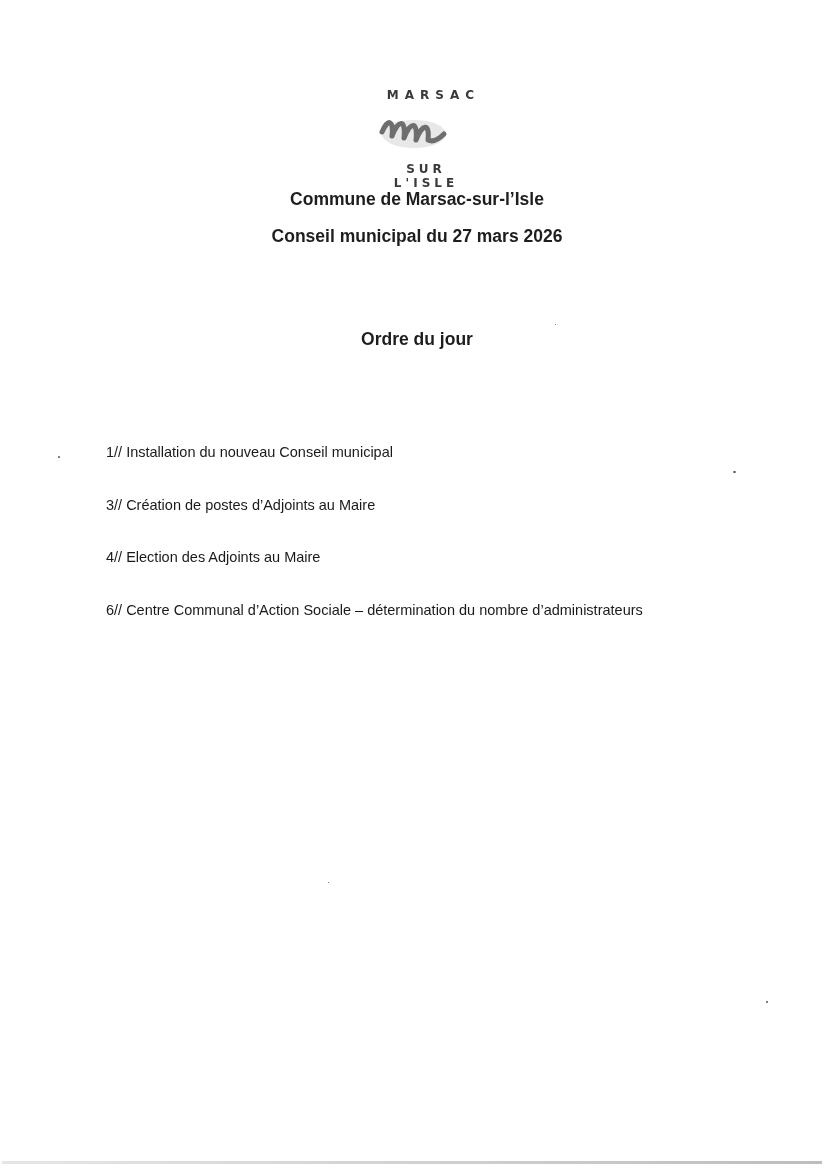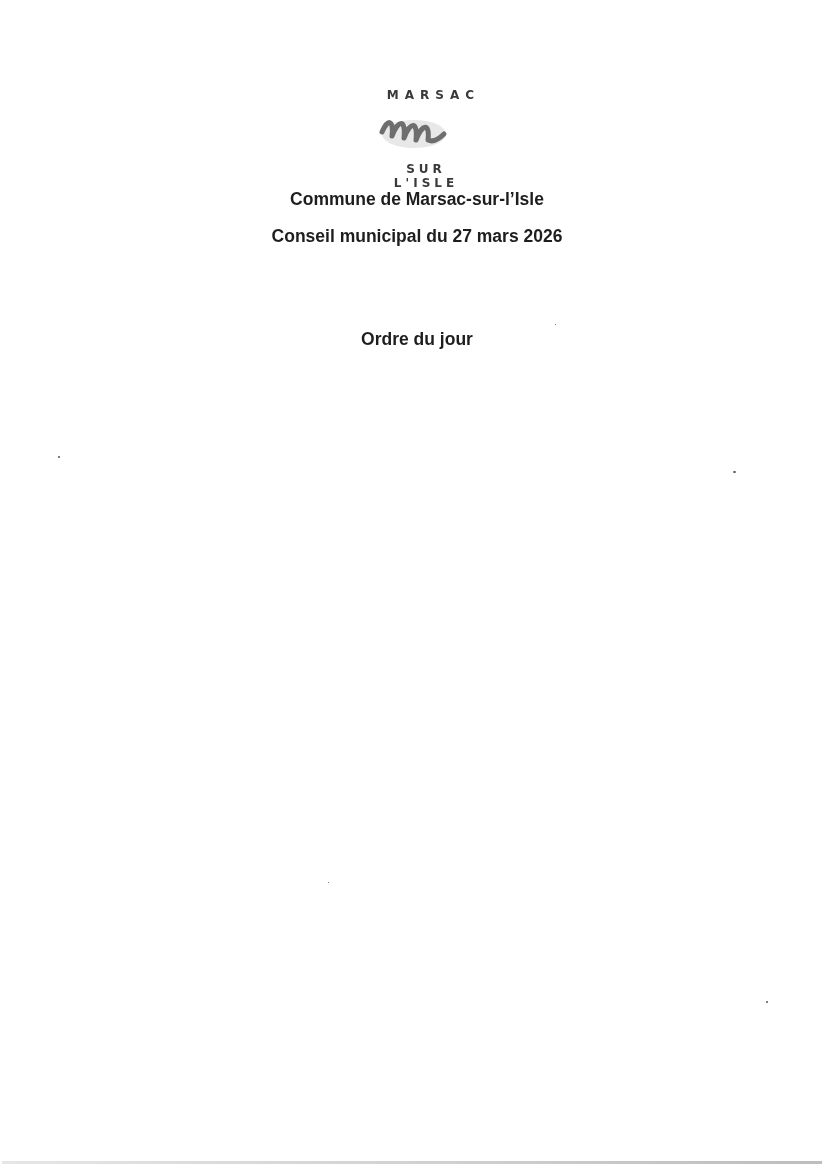--- a/index.html
+++ b/index.html
@@ -28,20 +28,24 @@
     <path d="M4 22 C10 8, 16 10, 14 26 C20 10, 28 8, 26 28 C32 12, 40 10, 38 30 C44 14, 52 12, 50 30 C54 32, 60 30, 66 24" fill="none" stroke="#6e6e6e" stroke-width="5" stroke-linecap="round" stroke-linejoin="round"></path>
   </svg>
   <div class="logo-bottom">SUR L'ISLE</div>
 </div>
 
 <div class="title t1">Commune de Marsac-sur-l’Isle</div>
 <div class="title t2">Conseil municipal du 27 mars 2026</div>
 <div class="title t3">Ordre du jour</div>
 
 <ul class="agenda">
+  <li>1// Installation du nouveau Conseil municipal</li>
+  <li>3// Création de postes d’Adjoints au Maire</li>
+  <li>4// Election des Adjoints au Maire</li>
+  <li>6// Centre Communal d’Action Sociale – détermination du nombre d’administrateurs</li>
 </ul>
 
 <div class="speck" style="left:58px;top:456px;width:2px;height:2px;"></div>
 <div class="speck" style="left:733px;top:471px;width:3px;height:2px;"></div>
 <div class="speck" style="left:555px;top:324px;width:1px;height:1px;"></div>
 <div class="speck" style="left:766px;top:1001px;width:2px;height:2px;"></div>
 <div class="speck" style="left:328px;top:882px;width:1px;height:1px;"></div>
 <div class="bottom-edge"></div>
 
 </body></html>

